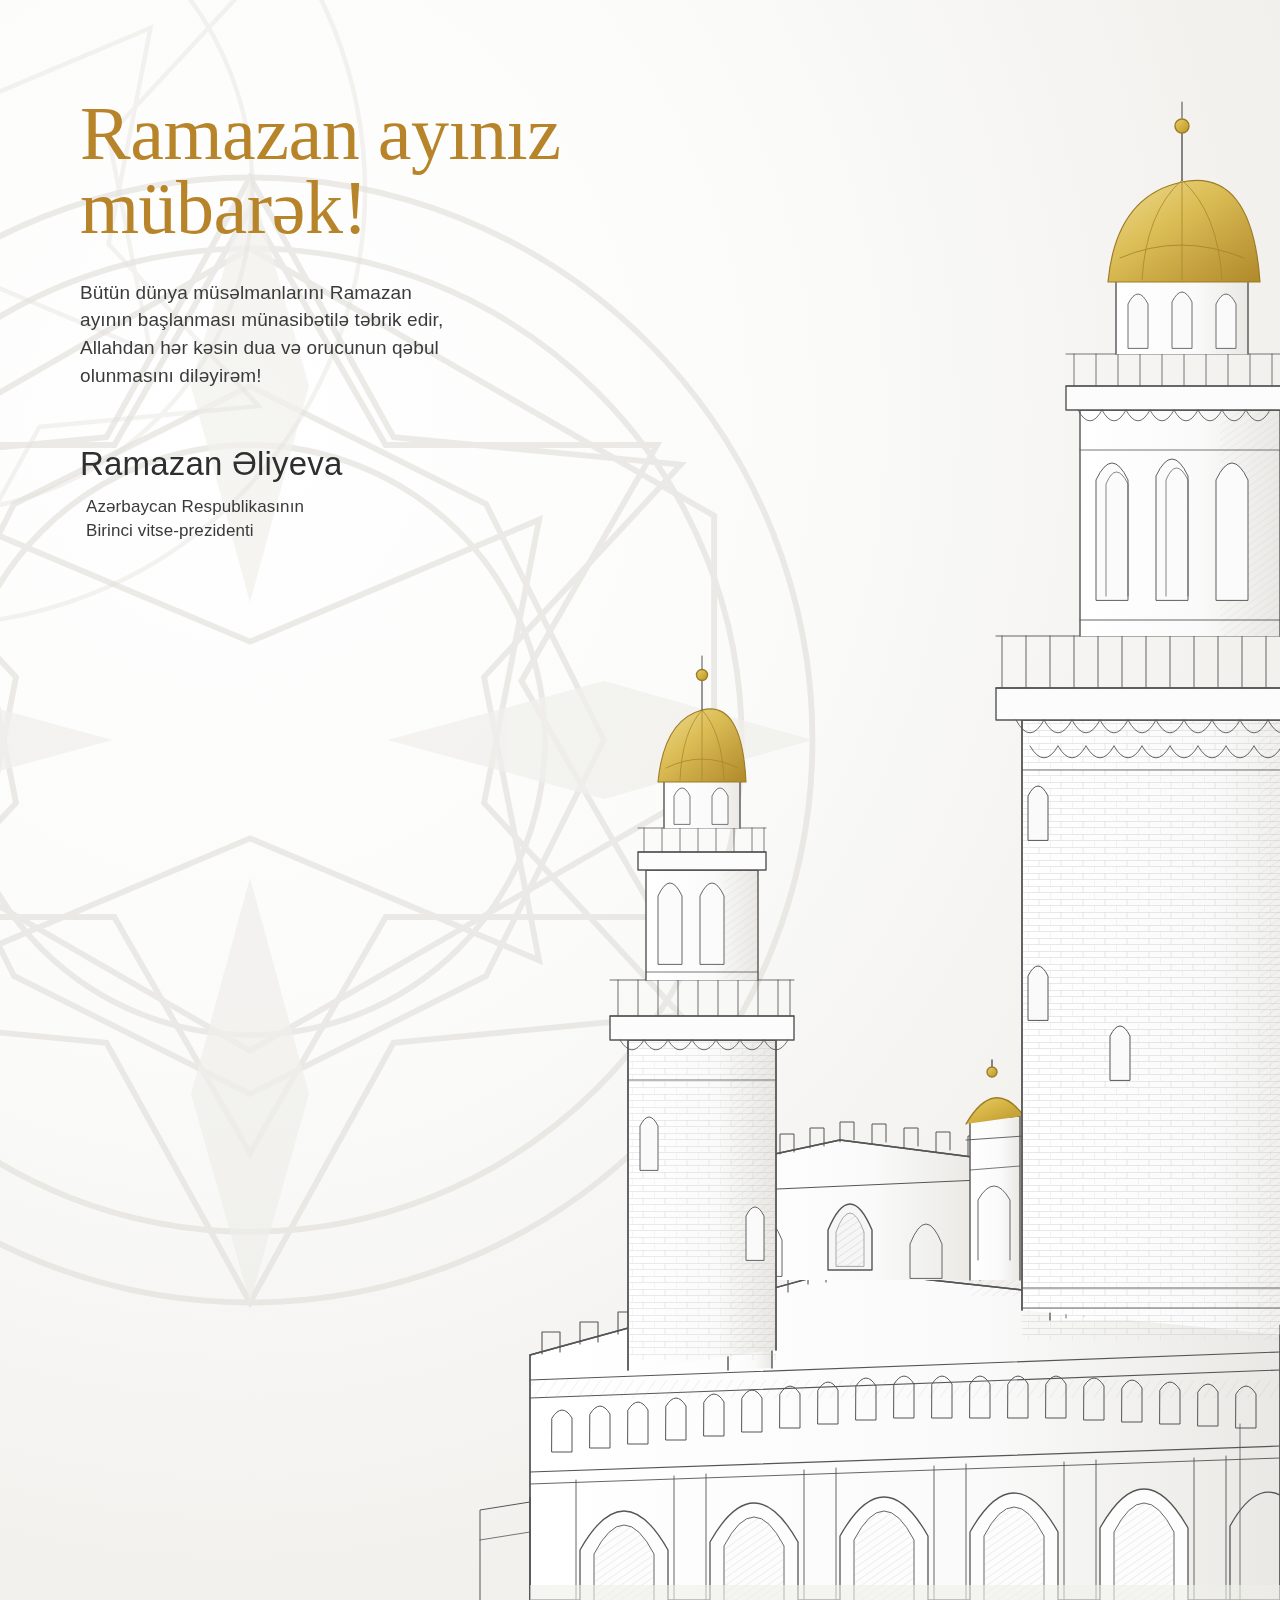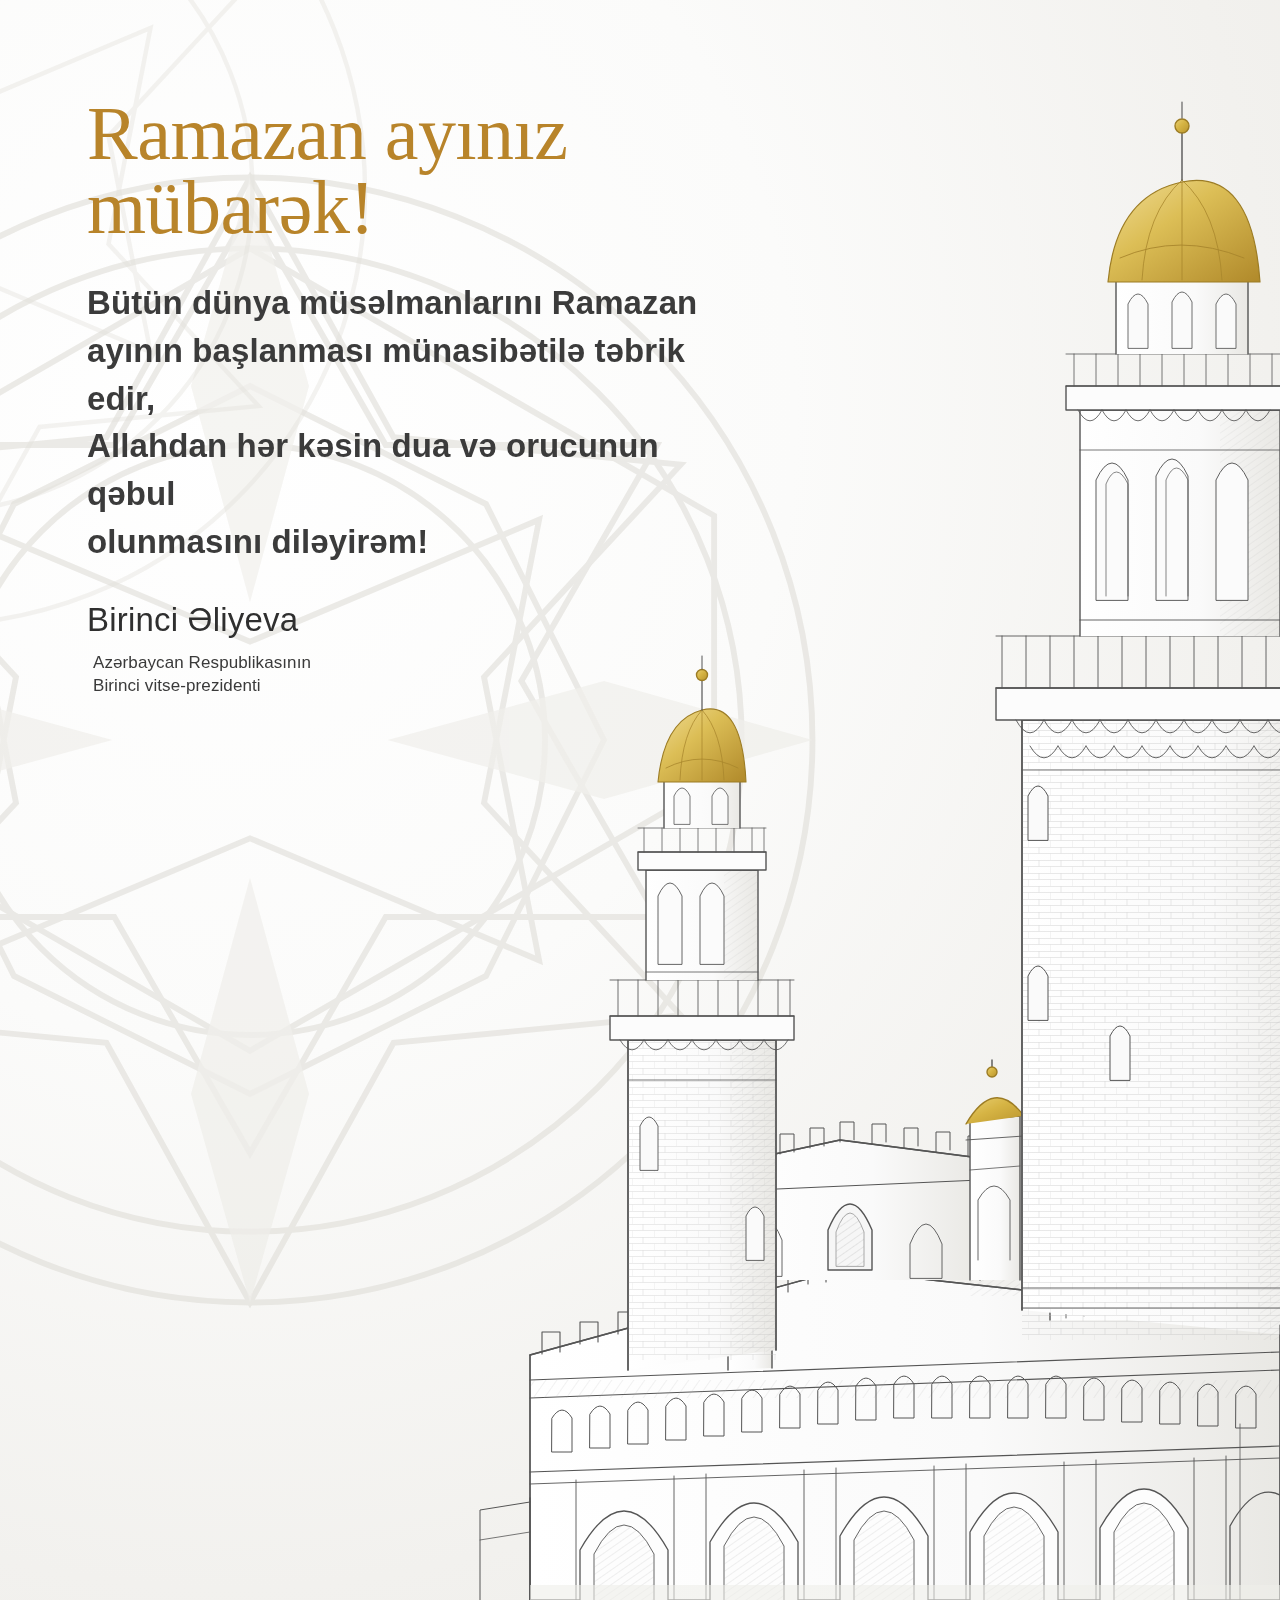--- a/index.html
+++ b/index.html
@@ -50,44 +50,44 @@
     right: 0;
     bottom: 0;
     width: 1000px;
     height: 1520px;
     pointer-events: none;
   }
 
   
   .content {
     position: absolute;
-    left: 87px;
+    left: 80px;
     top: 96px;
     width: 700px;
     z-index: 5;
   }
 
   .headline {
     font-family: "Liberation Serif", serif;
     color: #b8842a;
     font-size: 76px;
     line-height: 0.98;
     font-weight: 400;
     letter-spacing: -0.5px;
     margin: 0 0 34px 0;
     white-space: pre-line;
   }
 
   .message {
     color: #3b3b3b;
-    font-size: 33px;
+    font-size: 19px;
     line-height: 1.45;
-    font-weight: 700;
+    font-weight: 400;
     letter-spacing: 0.1px;
-    margin: 0 0 35px 0;
+    margin: 0 0 56px 0;
     max-width: 640px;
     white-space: pre-line;
   }
 
   .signature-name {
     color: #2f2f2f;
     font-size: 33px;
     font-weight: 400;
     letter-spacing: 0.2px;
     margin: 0 0 12px 0;
@@ -523,19 +523,19 @@
   <div class="content">
     <h1 class="headline">Ramazan ayınız
 mübarək!</h1>
 
     <p class="message">Bütün dünya müsəlmanlarını Ramazan
 ayının başlanması münasibətilə təbrik edir,
 Allahdan hər kəsin dua və orucunun qəbul
 olunmasını diləyirəm!</p>
 
     <div>
-      <div class="signature-name">Birinci Əliyeva</div>
+      <div class="signature-name">Ramazan Əliyeva</div>
       <div class="signature-title">Azərbaycan Respublikasının
 Birinci vitse-prezidenti</div>
     </div>
   </div>
 
 </div>
 
 </body></html>

